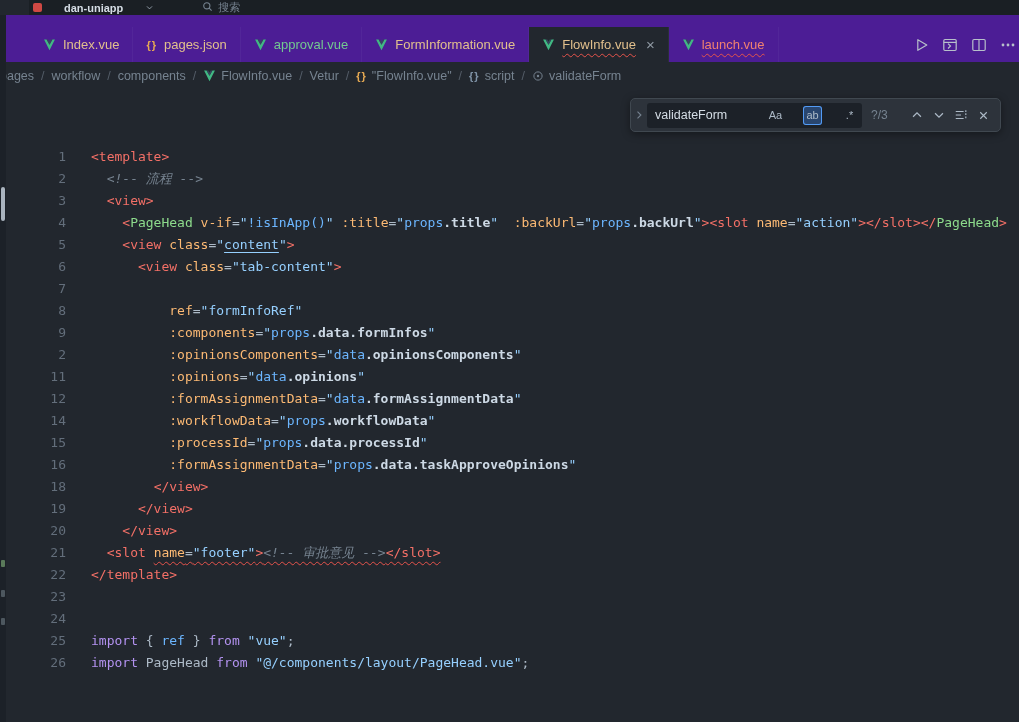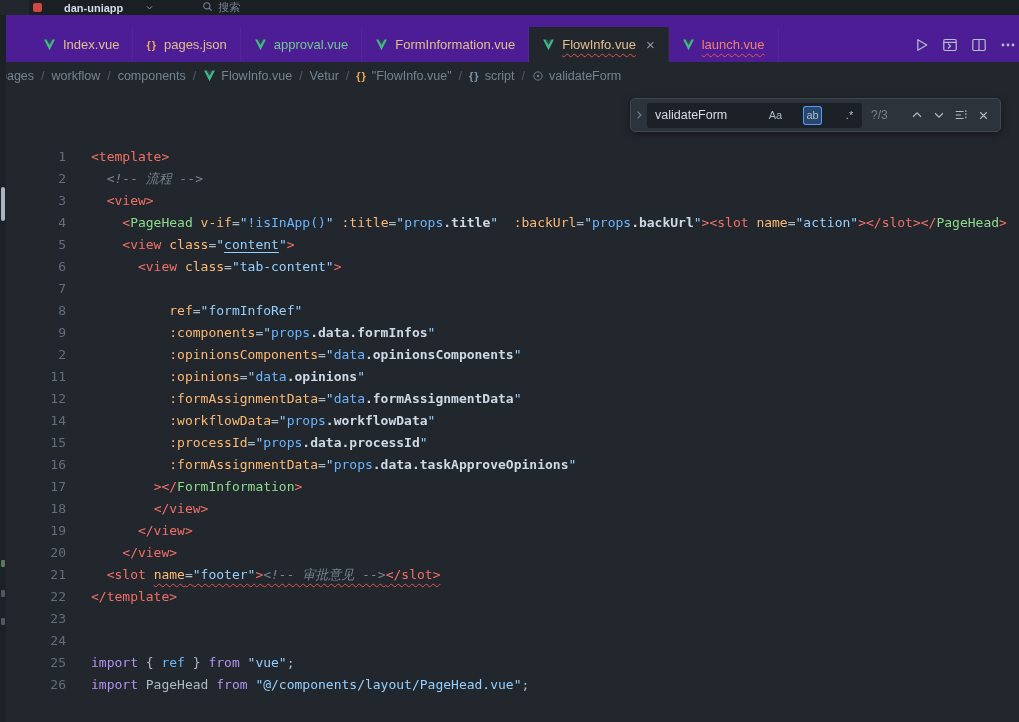--- a/index.html
+++ b/index.html
@@ -270,21 +270,20 @@
       <div class="code-line"><div class="gutter">6</div><div class="line-content"><span class="tk-d">      </span><span class="tk-t">&lt;view</span><span class="tk-d"> </span><span class="tk-a">class</span><span class="tk-d">=</span><span class="tk-s">"tab-content"</span><span class="tk-t">&gt;</span></div></div>
       <div class="code-line"><div class="gutter">7</div></div>
       <div class="code-line"><div class="gutter">8</div><div class="line-content"><span class="tk-d">          </span><span class="tk-a">ref</span><span class="tk-d">=</span><span class="tk-s">"formInfoRef"</span></div></div>
       <div class="code-line"><div class="gutter">9</div><div class="line-content"><span class="tk-d">          </span><span class="tk-a">:components</span><span class="tk-d">=</span><span class="tk-s">"</span><span class="tk-v">props</span><span class="tk-p">.data.formInfos</span><span class="tk-s">"</span></div></div>
       <div class="code-line"><div class="gutter">2</div><div class="line-content"><span class="tk-d">          </span><span class="tk-a">:opinionsComponents</span><span class="tk-d">=</span><span class="tk-s">"</span><span class="tk-v">data</span><span class="tk-p">.opinionsComponents</span><span class="tk-s">"</span></div></div>
       <div class="code-line"><div class="gutter">11</div><div class="line-content"><span class="tk-d">          </span><span class="tk-a">:opinions</span><span class="tk-d">=</span><span class="tk-s">"</span><span class="tk-v">data</span><span class="tk-p">.opinions</span><span class="tk-s">"</span></div></div>
       <div class="code-line"><div class="gutter">12</div><div class="line-content"><span class="tk-d">          </span><span class="tk-a">:formAssignmentData</span><span class="tk-d">=</span><span class="tk-s">"</span><span class="tk-v">data</span><span class="tk-p">.formAssignmentData</span><span class="tk-s">"</span></div></div>
       <div class="code-line"><div class="gutter">14</div><div class="line-content"><span class="tk-d">          </span><span class="tk-a">:workflowData</span><span class="tk-d">=</span><span class="tk-s">"</span><span class="tk-v">props</span><span class="tk-p">.workflowData</span><span class="tk-s">"</span></div></div>
       <div class="code-line"><div class="gutter">15</div><div class="line-content"><span class="tk-d">          </span><span class="tk-a">:processId</span><span class="tk-d">=</span><span class="tk-s">"</span><span class="tk-v">props</span><span class="tk-p">.data.processId</span><span class="tk-s">"</span></div></div>
       <div class="code-line"><div class="gutter">16</div><div class="line-content"><span class="tk-d">          </span><span class="tk-a">:formAssignmentData</span><span class="tk-d">=</span><span class="tk-s">"</span><span class="tk-v">props</span><span class="tk-p">.data.taskApproveOpinions</span><span class="tk-s">"</span></div></div>
-      <div class="code-line"><div class="gutter">17</div><div class="line-content"><span class="tk-d">        </span><span class="tk-t">&gt;&lt;/</span><span class="tk-c">FormInformation</span><span class="tk-t">&gt;</span></div></div>
       <div class="code-line"><div class="gutter">18</div><div class="line-content"><span class="tk-d">        </span><span class="tk-t">&lt;/view&gt;</span></div></div>
       <div class="code-line"><div class="gutter">19</div><div class="line-content"><span class="tk-d">      </span><span class="tk-t">&lt;/view&gt;</span></div></div>
       <div class="code-line"><div class="gutter">20</div><div class="line-content"><span class="tk-d">    </span><span class="tk-t">&lt;/view&gt;</span></div></div>
       <div class="code-line"><div class="gutter">21</div><div class="line-content"><span class="tk-d">  </span><span class="tk-t">&lt;slot</span><span class="tk-d"> </span><span class="tk-a sq">name</span><span class="tk-d sq">=</span><span class="tk-s sq">"footer"</span><span class="tk-t sq">&gt;</span><span class="tk-m sq">&lt;!-- 审批意见 --&gt;</span><span class="tk-t sq">&lt;/slot&gt;</span></div></div>
       <div class="code-line"><div class="gutter">22</div><div class="line-content"><span class="tk-t">&lt;/template&gt;</span></div></div>
       <div class="code-line"><div class="gutter">23</div><div class="line-content"></div></div>
       <div class="code-line"><div class="gutter">24</div></div>
       <div class="code-line"><div class="gutter">25</div><div class="line-content"><span class="tk-k">import</span><span class="tk-d"> { </span><span class="tk-v">ref</span><span class="tk-d"> } </span><span class="tk-k">from</span><span class="tk-d"> </span><span class="tk-s">"vue"</span><span class="tk-d">;</span></div></div>
       <div class="code-line"><div class="gutter">26</div><div class="line-content"><span class="tk-k">import</span><span class="tk-d"> </span><span class="tk-d">PageHead</span><span class="tk-d"> </span><span class="tk-k">from</span><span class="tk-d"> </span><span class="tk-s">"@/components/layout/PageHead.vue"</span><span class="tk-d">;</span></div></div>
     </div>

